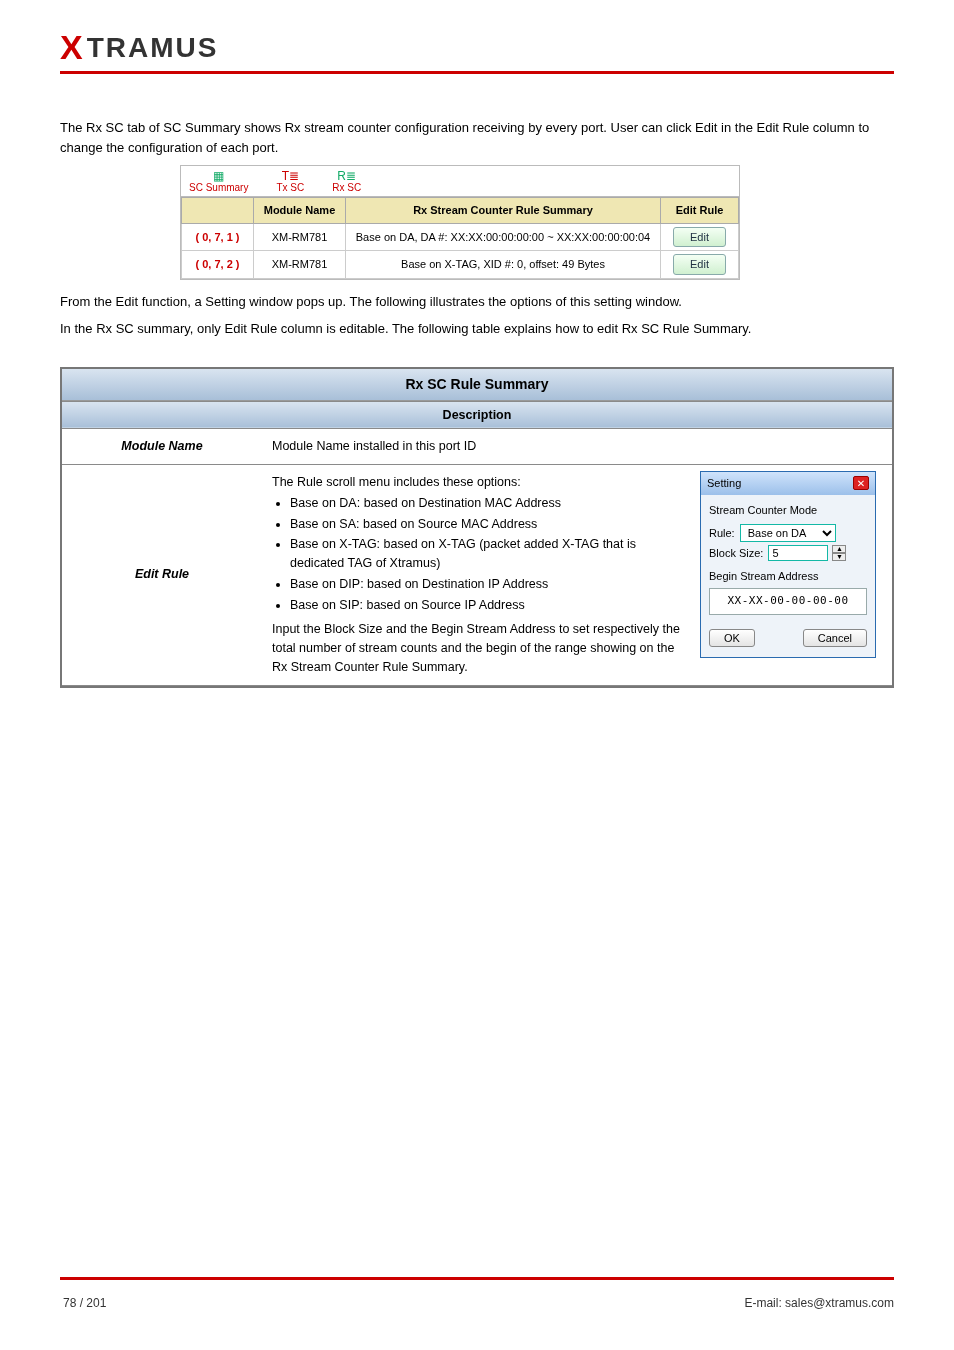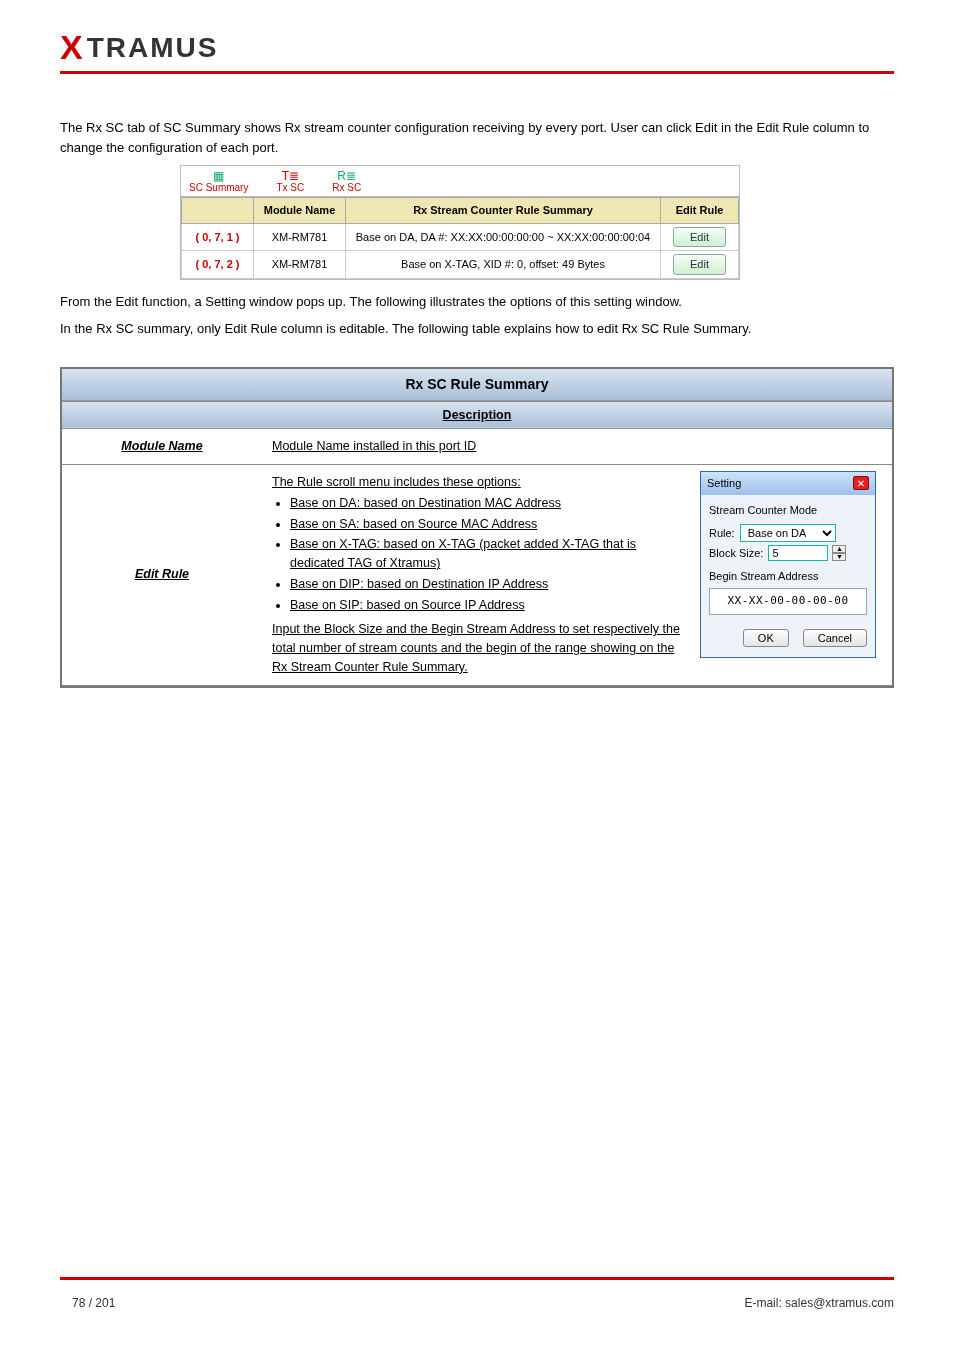--- a/index.html
+++ b/index.html
@@ -2,42 +2,42 @@
 <html><head>
 <meta charset="utf-8">
 <style>
   * { box-sizing: border-box; margin: 0; padding: 0; }
   html, body { width: 954px; height: 1350px; background: #fff; font-family: Arial, sans-serif; color: #000; }
   .page { width: 954px; height: 1350px; position: relative; padding: 18px 60px 0 60px; }
   .logo { display: flex; align-items: center; font-weight: 900; font-size: 28px; letter-spacing: 2px; color: #333; margin-top: 10px; }
   .logo .x { color: #c00; font-size: 34px; margin-right: 2px; }
   .red-rule { height: 3px; background: #c00; margin-top: 4px; margin-bottom: 44px; }
   .bottom-red-rule { position: absolute; left: 60px; right: 60px; bottom: 70px; height: 3px; background: #c00; }
-  .footer { position: absolute; left: 72px; right: 60px; bottom: 40px; display: flex; justify-content: space-between; font-size: 12px; color: #333; }
+  .footer { position: absolute; left: 63px; right: 60px; bottom: 40px; display: flex; justify-content: space-between; font-size: 12px; color: #333; }
   .content { font-size: 13px; line-height: 1.5; }
   .content p { margin-bottom: 8px; }
 
   
   .sc-wrap { margin: 6px 0 12px 120px; width: 560px; border: 1px solid #bbb; }
   .sc-toolbar { display: flex; gap: 28px; padding: 4px 8px 3px 8px; font-size: 11px; color: #c00; border-bottom: 1px solid #bbb; }
   .sc-toolbar .tb { display: flex; flex-direction: column; align-items: center; line-height: 1.0; }
   .sc-toolbar .tb .ic { font-size: 12px; color: #1a6; margin-bottom: 1px; }
   .sc-toolbar .tb .ic.red { color: #c00; }
   .sc-toolbar .tb .lbl { font-size: 10px; }
 
   .sc-table { width: 100%; border-collapse: collapse; font-size: 11px; }
   .sc-table th { background: #efe7b3; font-weight: bold; padding: 4px 6px; border: 1px solid #aaa; text-align: center; }
   .sc-table td { padding: 3px 6px; border: 1px solid #ccc; text-align: center; }
   .sc-table td.port { color: #c00; font-weight: bold; }
   .sc-table .edit-btn { display: inline-block; border: 1px solid #8aa; background: linear-gradient(#f4fff4,#d0f0d0); padding: 1px 16px; border-radius: 3px; color: #234; font-size: 11px; }
 
   
   .def-outer { border: 2px solid #777; margin-top: 28px; }
   .def-header { background: linear-gradient(#d9e4f0,#a8bfd8); text-align: center; font-weight: bold; font-size: 14px; padding: 5px 0; border-bottom: 1px solid #999; }
-  .def-table { width: 100%; border-collapse: collapse; font-size: 12.5px; text-decoration: underline; }
+  .def-table { width: 100%; border-collapse: collapse; font-size: 12.5px; }
   .def-table td { border-top: 1px solid #8a8a8a; border-bottom: 1px solid #8a8a8a; padding: 8px 10px; vertical-align: top; }
   .def-table tr:first-child td { border-top: none; }
   .def-table td.left { width: 200px; font-weight: bold; font-style: italic; text-align: center; vertical-align: middle; }
   .def-table tr.sub-head td { background: linear-gradient(#d9e4f0,#a8bfd8); font-weight: bold; text-align: center; padding: 4px 0; border-top: 1px solid #8a8a8a; border-bottom: 1px solid #8a8a8a; }
   .def-table ul { list-style: disc; margin-left: 18px; }
   .def-table ul li { margin: 2px 0; }
 
   .edit-wrap { position: relative; }
   .edit-float { float: right; width: 180px; margin: -2px 2px 6px 10px; }
   .edit-text { overflow: hidden; }
@@ -48,21 +48,21 @@
   .dlg .close { width: 16px; height: 14px; background: #d22; color: #fff; font-size: 10px; display: flex; align-items: center; justify-content: center; border: 1px solid #900; border-radius: 2px; }
   .dlg .body { padding: 7px 8px 10px 8px; }
   .dlg .row { margin: 3px 0; display: flex; align-items: center; gap: 5px; }
   .dlg label { font-size: 11px; }
   .dlg select, .dlg input[type=text] { font-size: 11px; border: 1px solid #14b8a6; background: #fff; padding: 1px 3px; }
   .dlg select { width: 96px; }
   .dlg .block-size-input { width: 60px; text-align: left; }
   .dlg .spin { display:inline-flex; flex-direction:column; margin-left:-1px; }
   .dlg .spin span { width:14px; height:8px; border:1px solid #888; font-size:7px; line-height:6px; text-align:center; background:#eee; }
   .dlg .addr { border: 1px solid #9aa; background: #fff; text-align: center; padding: 4px 0; margin-top: 4px; font-family: monospace; font-size: 11px; letter-spacing: 0.5px; }
-  .dlg .btns { display: flex; justify-content: flex-end; gap: 14px; margin-top: 14px; }
+  .dlg .btns { display: flex; justify-content: space-between; gap: 14px; margin-top: 14px; }
   .dlg .btns button { font-size: 11px; padding: 2px 14px; border: 1px solid #888; background: linear-gradient(#fff,#e4e4e4); border-radius: 3px; }
 </style>
 </head>
 <body>
 
 <div class="page">
 
   <div class="logo">
     <span class="x">X</span>
       <span>TRAMUS</span>

